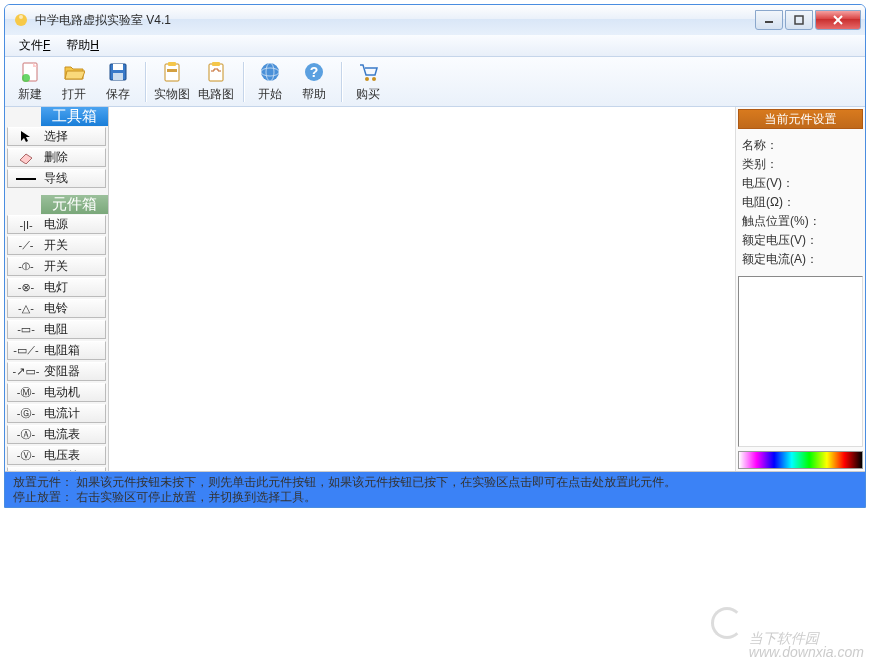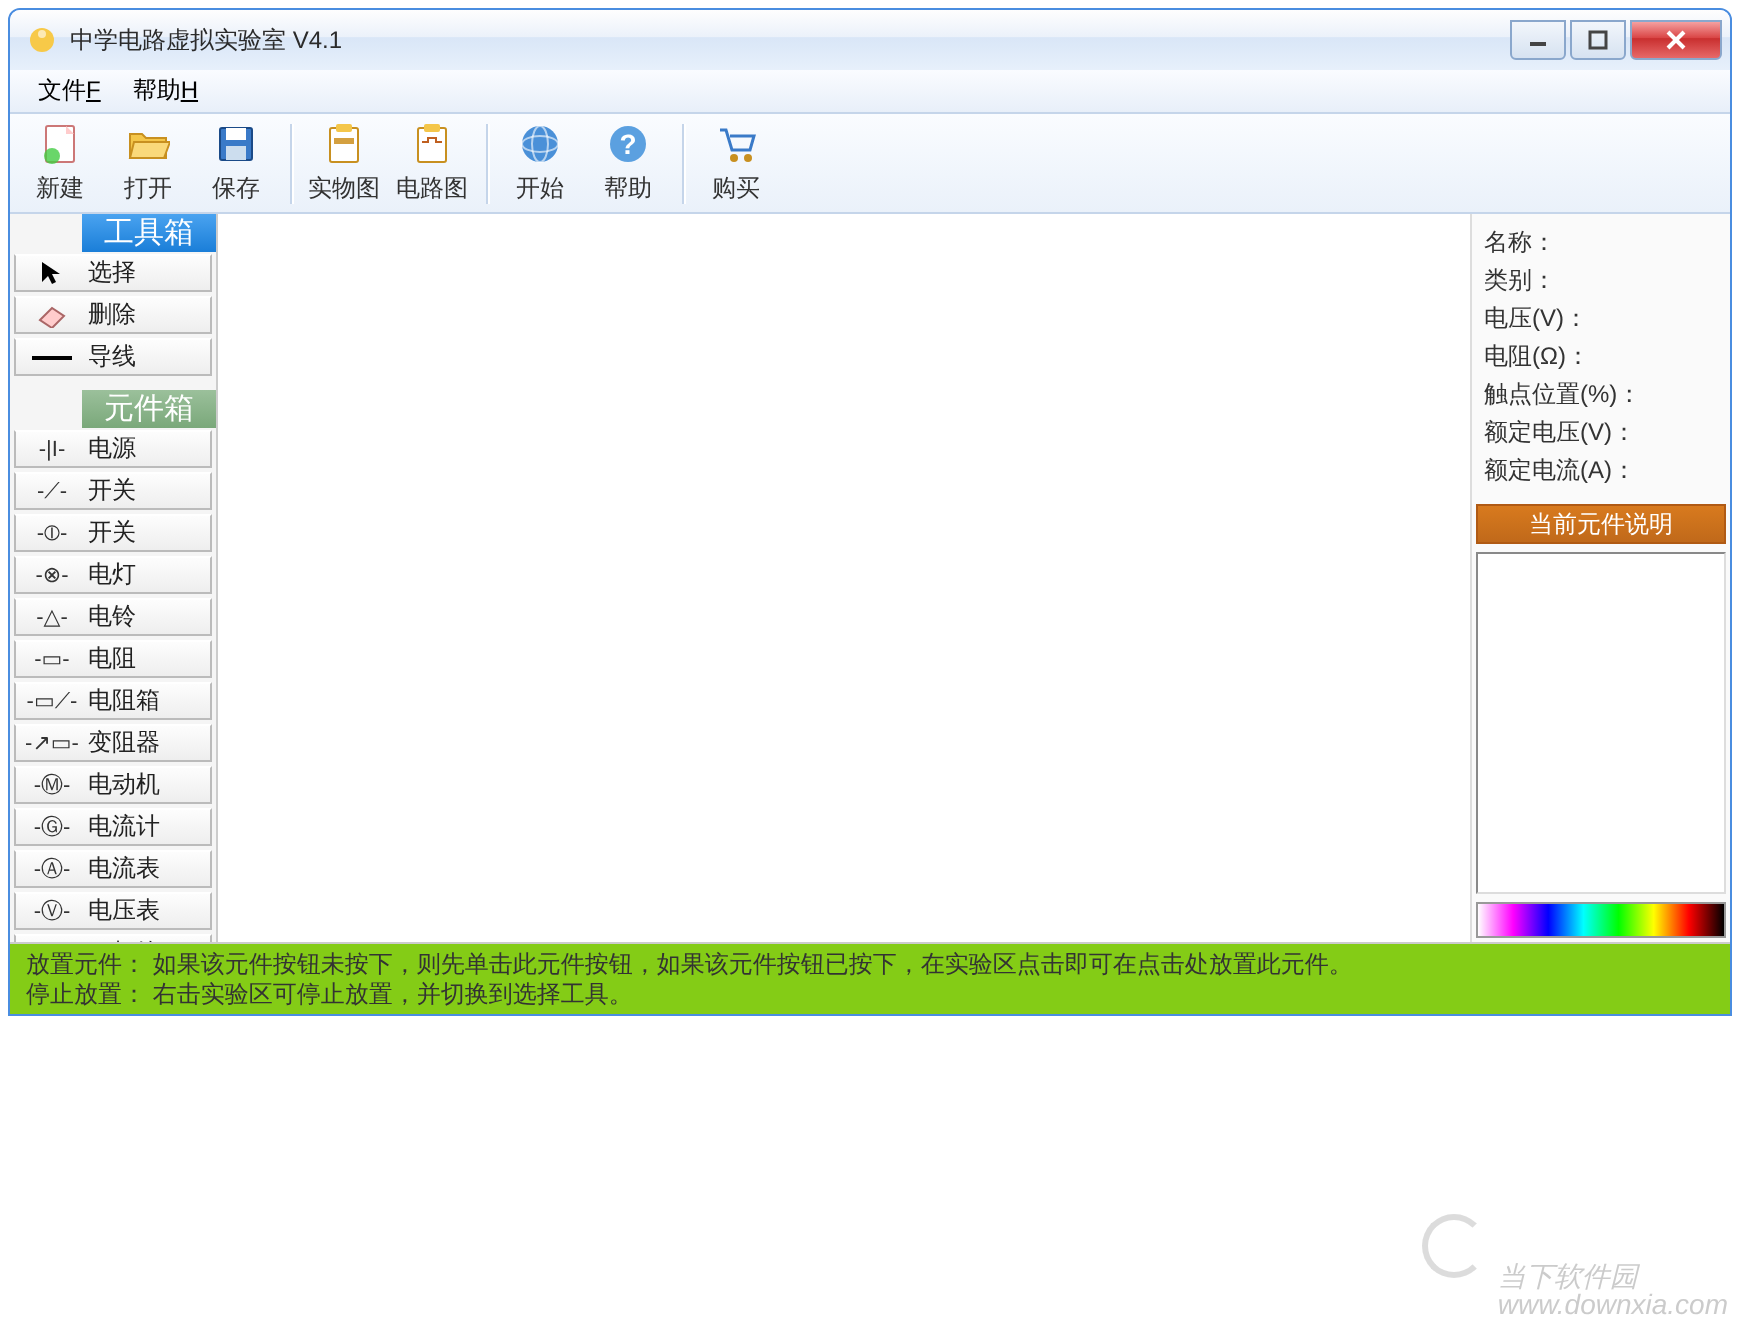--- a/index.html
+++ b/index.html
@@ -37,21 +37,21 @@
 
 .canvas { flex: 1; background: #fff; }
 
 .right-panel { width: 130px; background: #fafafa; border-left: 1px solid #ddd; display: flex; flex-direction: column; }
 .rp-header { height: 20px; background: linear-gradient(to bottom, #d87a1e, #c0691a); color: #fff; display: flex; align-items: center; justify-content: center; font-size: 12px; border: 1px solid #b05a14; margin: 2px; }
 .rp-body { padding: 4px 6px; font-size: 12px; color: #333; }
 .rp-row { margin: 2px 0; }
 .rp-desc { flex: 1; background: #fff; border: 1px inset #ddd; margin: 2px; }
 .color-spectrum { height: 18px; margin: 2px; background: linear-gradient(to right, #fff, #ff00ff, #0000ff, #00ffff, #00ff00, #ffff00, #ff0000, #000); border: 1px solid #999; }
 
-.statusbar { height: 36px; background: #84cc16; border-top: 1px solid #ccc; padding: 3px 8px; font-size: 12px; color: #333; line-height: 15px; }
+.statusbar { height: 36px; background: #3b82f6; border-top: 1px solid #ccc; padding: 3px 8px; font-size: 12px; color: #333; line-height: 15px; }
 
 .watermark { position: absolute; right: 10px; bottom: 10px; opacity: 0.5; display: flex; align-items: center; font-size: 14px; color: #999; pointer-events: none; }
 .watermark-logo { width: 32px; height: 32px; border: 3px solid #bbb; border-radius: 50%; border-right-color: transparent; margin-right: 6px; }
 .watermark-text { display: flex; flex-direction: column; line-height: 14px; font-style: italic; margin-top: 44px; }
 </style>
 </head>
 <body>
 
 <div class="window">
   <div class="titlebar">
@@ -250,30 +250,30 @@
         </div>
       <div class="tool-item">
           <span class="tool-item-icon">-▷|-</span>
           <span class="tool-item-label">二极管</span>
         </div>
     </div>
 
     <div class="canvas"></div>
 
     <div class="right-panel">
+      <div class="rp-header">当前元件设置</div>
       <div class="rp-body">
         <div class="rp-row">名称：</div>
         <div class="rp-row">类别：</div>
         <div class="rp-row">电压(V)：</div>
         <div class="rp-row">电阻(Ω)：</div>
         <div class="rp-row">触点位置(%)：</div>
         <div class="rp-row">额定电压(V)：</div>
         <div class="rp-row">额定电流(A)：</div>
       </div>
-      <div class="rp-header">当前元件说明</div>
       <div class="rp-desc"></div>
       <div class="color-spectrum"></div>
     </div>
   </div>
 
   <div class="statusbar">
     <div>放置元件：  如果该元件按钮未按下，则先单击此元件按钮，如果该元件按钮已按下，在实验区点击即可在点击处放置此元件。</div>
     <div>停止放置：  右击实验区可停止放置，并切换到选择工具。</div>
   </div>
 </div>

